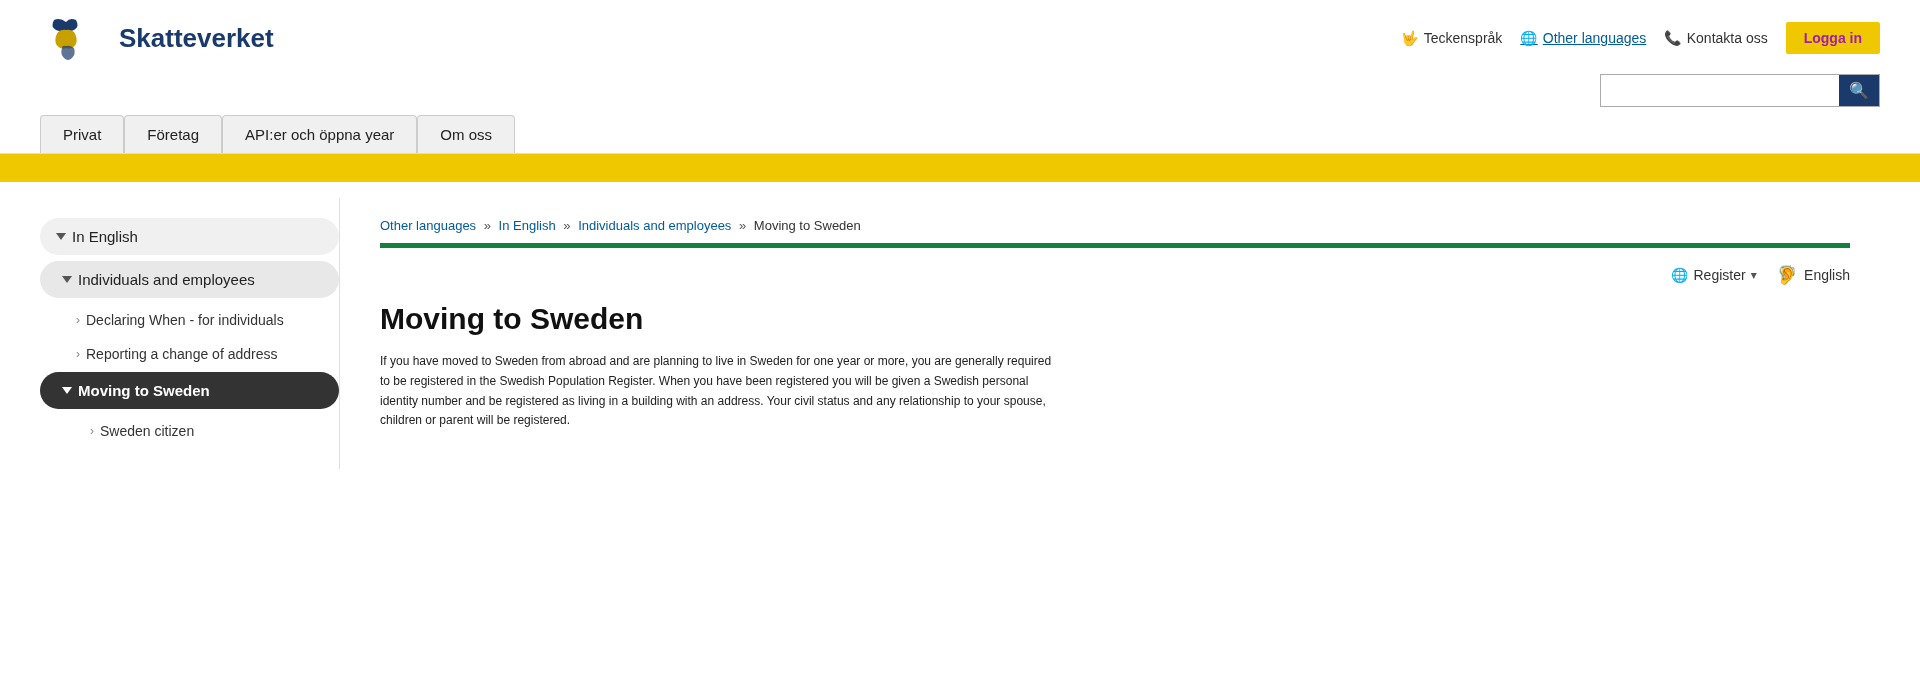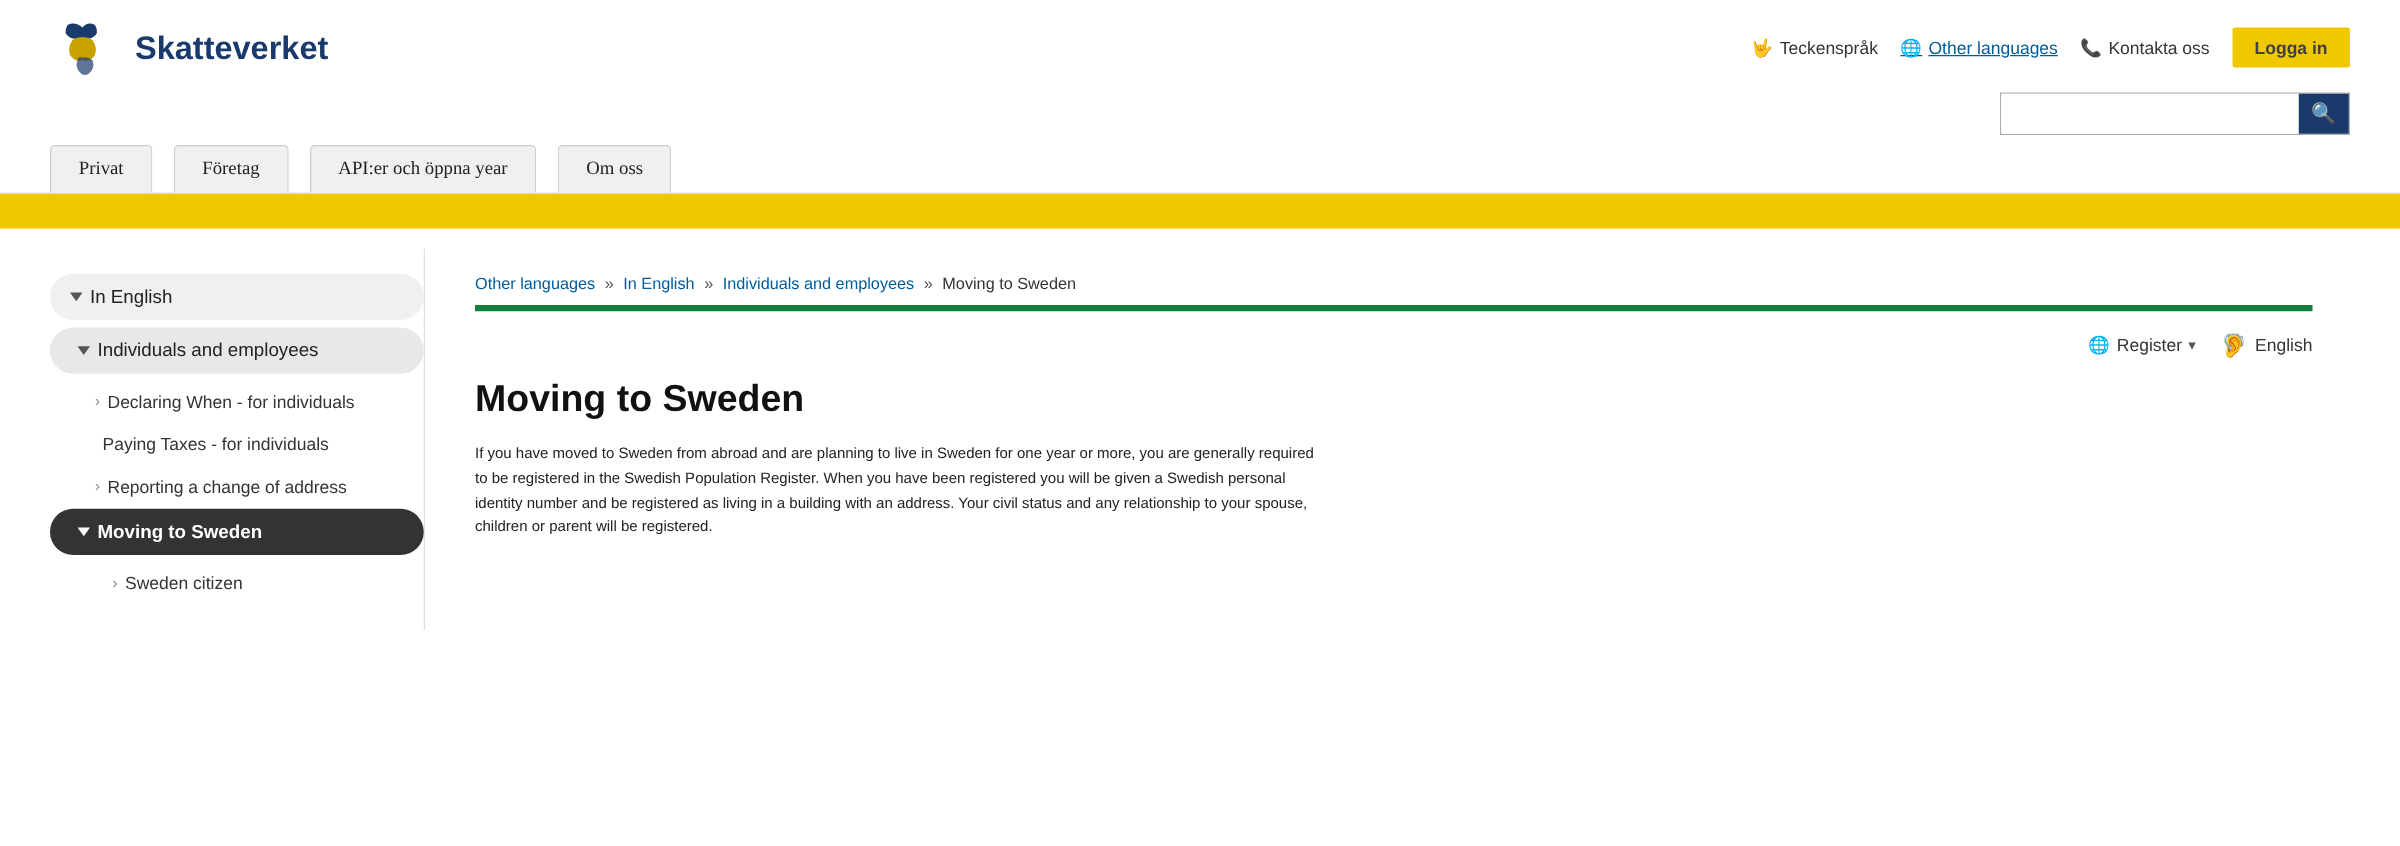--- a/index.html
+++ b/index.html
@@ -13,21 +13,21 @@
     }
     .header-top {
       display: flex;
       justify-content: space-between;
       align-items: center;
       margin-bottom: 10px;
     }
     .logo-area {
       display: flex;
       align-items: center;
-      gap: 16px;
+      gap: 27px;
     }
     .logo-icon {
       width: 52px;
       height: 52px;
     }
     .logo-text {
       font-size: 26px;
       font-weight: bold;
       color: #1a3a6b;
     }
@@ -43,21 +43,21 @@
       color: #333;
       font-size: 14px;
       cursor: pointer;
     }
     .header-action-item.link {
       color: #005b9a;
       text-decoration: underline;
     }
     .logga-in-btn {
       background: #f0c800;
-      color: #404040;
+      color: #a21caf;
       border: none;
       padding: 8px 18px;
       font-size: 14px;
       font-weight: bold;
       cursor: pointer;
       border-radius: 2px;
     }
     .search-bar-area {
       display: flex;
       justify-content: flex-end;
@@ -78,22 +78,21 @@
     .search-bar button {
       background: #1a3a6b;
       border: none;
       color: #fff;
       padding: 6px 10px;
       cursor: pointer;
       font-size: 16px;
     }
     .nav-tabs {
       display: flex;
-      gap: 17px;
-      font-family: Liberation Serif, serif;
+      gap: 0;
     }
     .nav-tab {
       padding: 10px 22px;
       background: #f0f0f0;
       border: 1px solid #ccc;
       border-bottom: none;
       border-radius: 4px 4px 0 0;
       cursor: pointer;
       font-size: 15px;
       color: #222;
@@ -310,24 +309,20 @@
     <div class="sidebar-subsection">
       <span class="triangle-down"></span>
       <span>Individuals and employees</span>
     </div>
 
     <div class="sidebar-leaf">
       <span class="chevron">›</span>
       <span>Declaring When - for individuals</span>
     </div>
 
-    <div class="sidebar-leaf">
-      <span class="chevron"></span>
-      <span>Paying Taxes - for individuals</span>
-    </div>
 
     <div class="sidebar-leaf">
       <span class="chevron">›</span>
       <span>Reporting a change of address</span>
     </div>
 
     <div class="sidebar-leaf-active">
       <span class="triangle-down-white"></span>
       <span>Moving to Sweden</span>
     </div>

